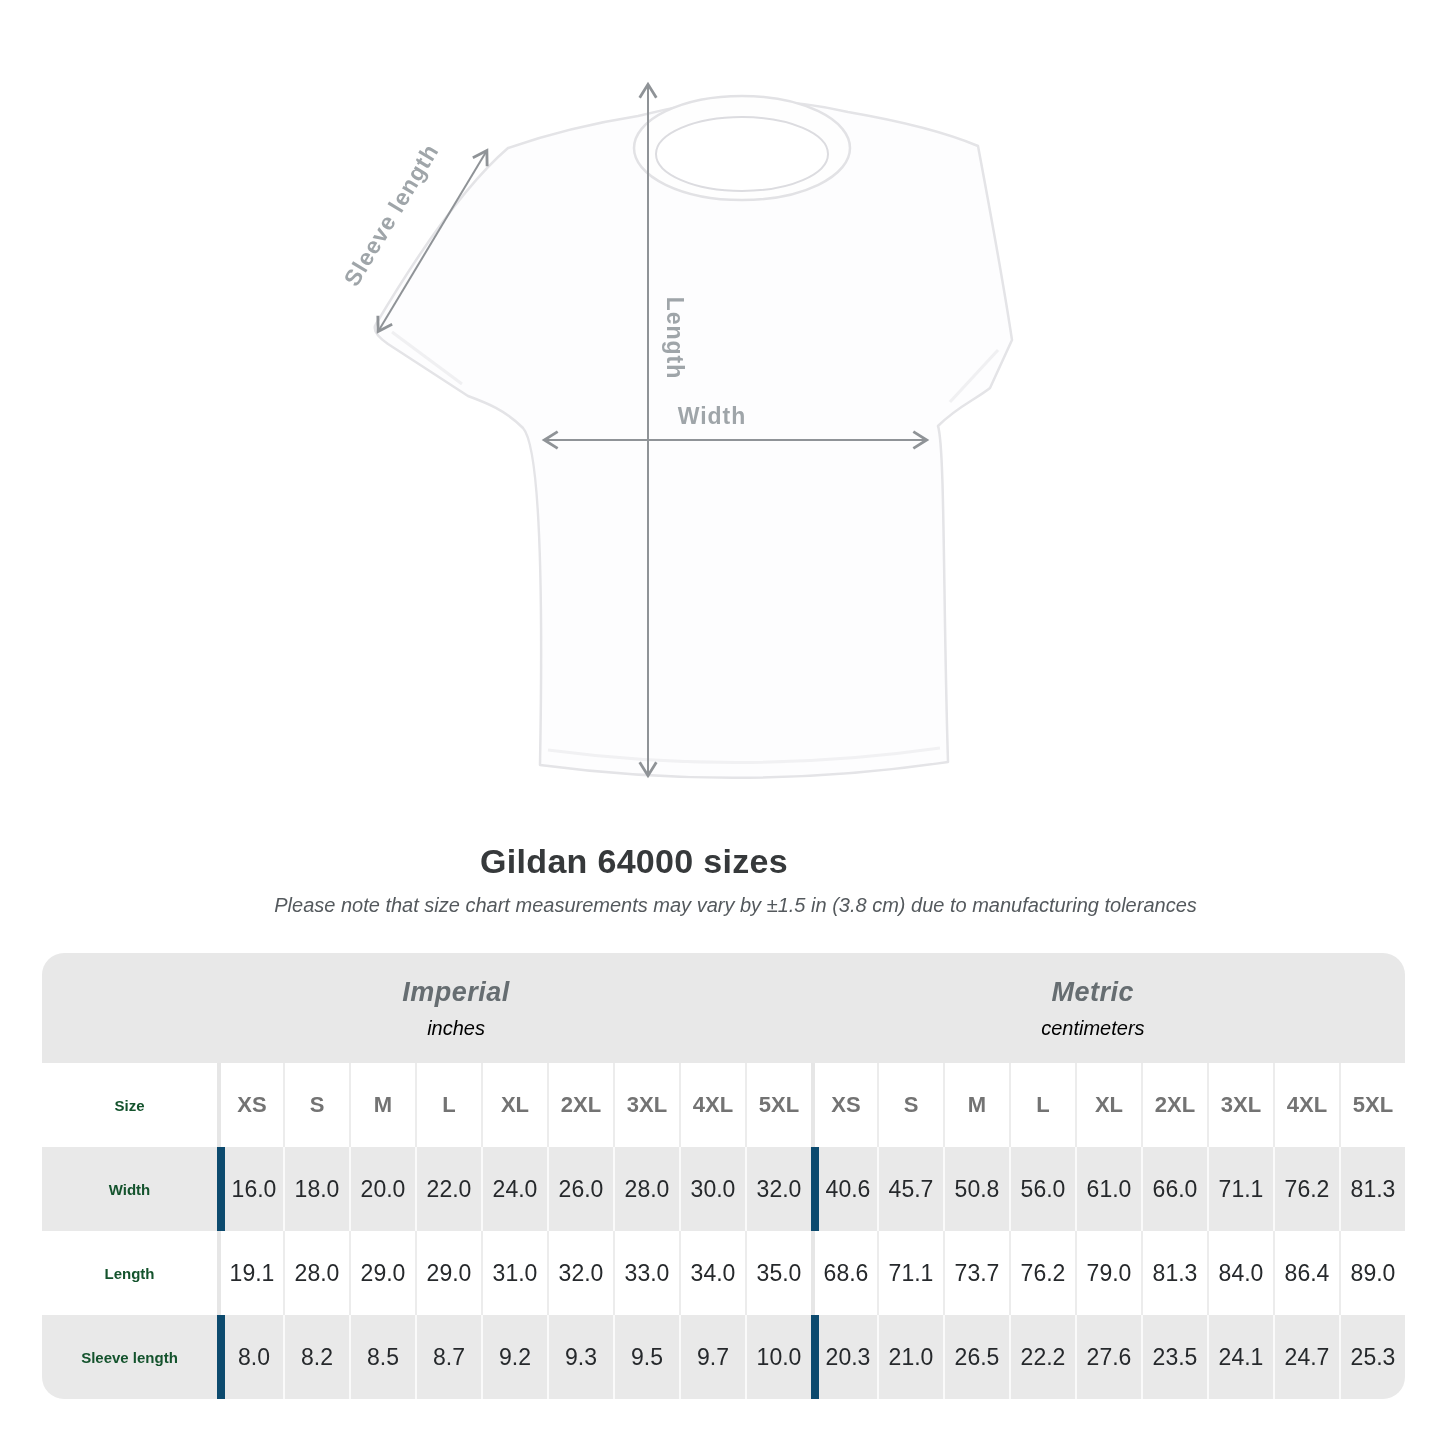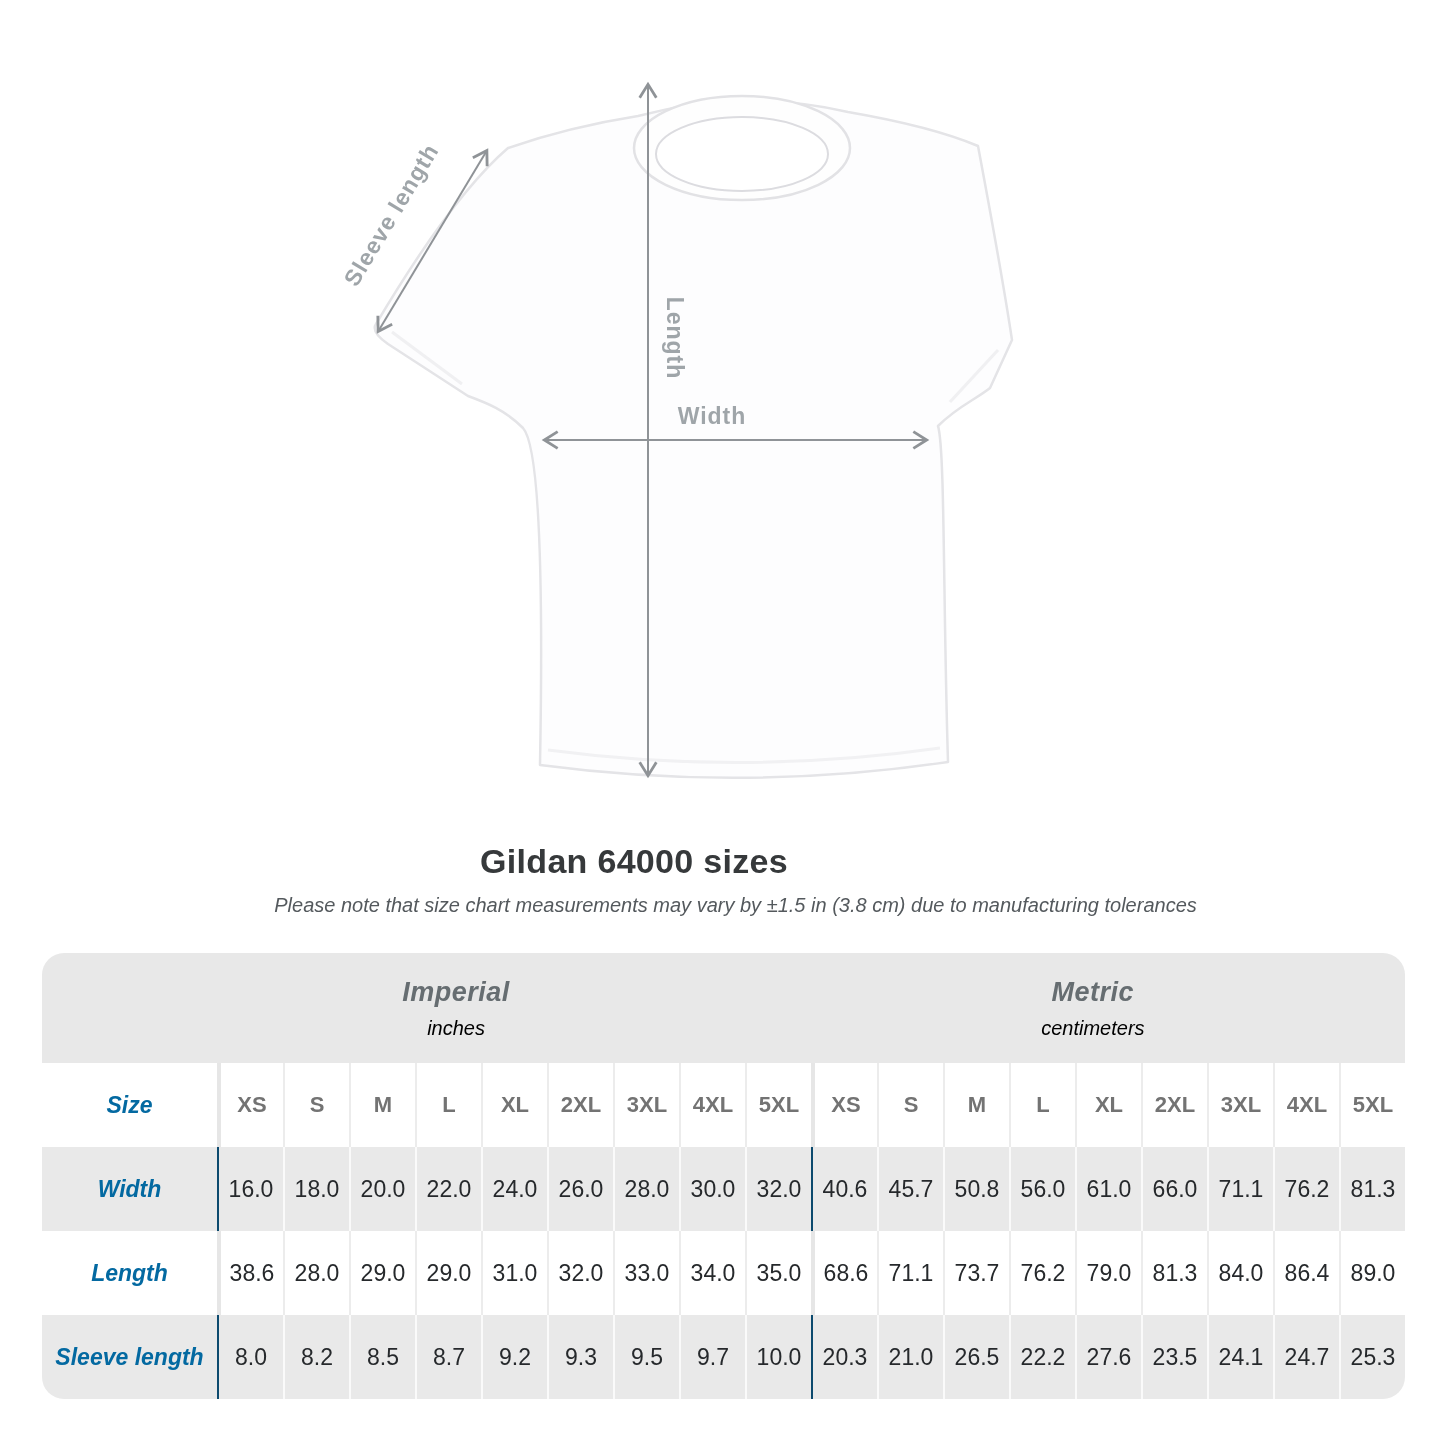--- a/index.html
+++ b/index.html
@@ -43,27 +43,27 @@
   .band-name{font-size:27px;font-weight:bold;font-style:italic;color:#666d71;letter-spacing:.5px;}
   .band-unit{font-size:20px;font-style:italic;color:#000000;margin-top:9px;}
   .trow{
     display:grid;
     grid-template-columns:175px repeat(18,1fr);
     height:84px;
   }
   .trow.stripe{background:#e9e9e9;}
   .cell{display:flex;align-items:center;justify-content:center;height:100%;}
   .hcell{font-weight:bold;color:#737373;font-size:22px;}
-  .label-cell{font-weight:bold;color:#0369a1;font-size:23px;font-style:italic;}
+  .label-cell{font-weight:bold;color:#14532d;font-size:15px;}
   .vcell{color:#26292c;font-size:23px;}
   
   .trow:not(.stripe) .col-line{border-left:2px solid #ececec;}
   .trow:not(.stripe) .group-start{border-left:4px solid #e6e6e6;}
   .trow.stripe .col-line{border-left:2px solid #fafafa;}
-  .trow.stripe .group-start{border-left:2px solid #0c4a6e;}
+  .trow.stripe .group-start{border-left:8px solid #0c4a6e;}
 </style>
 </head>
 <body>
 
 <svg class="shirt-svg" viewBox="0 0 1445 820" aria-hidden="true">
   <defs>
     <marker id="ah" viewBox="0 0 12 12" refX="9" refY="6" markerWidth="10" markerHeight="10" orient="auto-start-reverse">
       <path d="M2,1 L10,6 L2,11" fill="none" stroke="#8f9397" stroke-width="1.7"></path>
     </marker>
   </defs>
@@ -154,21 +154,21 @@
         <div class="cell vcell col-line">50.8</div>
         <div class="cell vcell col-line">56.0</div>
         <div class="cell vcell col-line">61.0</div>
         <div class="cell vcell col-line">66.0</div>
         <div class="cell vcell col-line">71.1</div>
         <div class="cell vcell col-line">76.2</div>
         <div class="cell vcell col-line">81.3</div>
       </div>
       <div class="trow">
         <div class="cell label-cell">Length</div>
-        <div class="cell vcell group-start">38.6</div>
+        <div class="cell vcell group-start">19.1</div>
         <div class="cell vcell col-line">28.0</div>
         <div class="cell vcell col-line">29.0</div>
         <div class="cell vcell col-line">29.0</div>
         <div class="cell vcell col-line">31.0</div>
         <div class="cell vcell col-line">32.0</div>
         <div class="cell vcell col-line">33.0</div>
         <div class="cell vcell col-line">34.0</div>
         <div class="cell vcell col-line">35.0</div>
         <div class="cell vcell group-start">68.6</div>
         <div class="cell vcell col-line">71.1</div>

